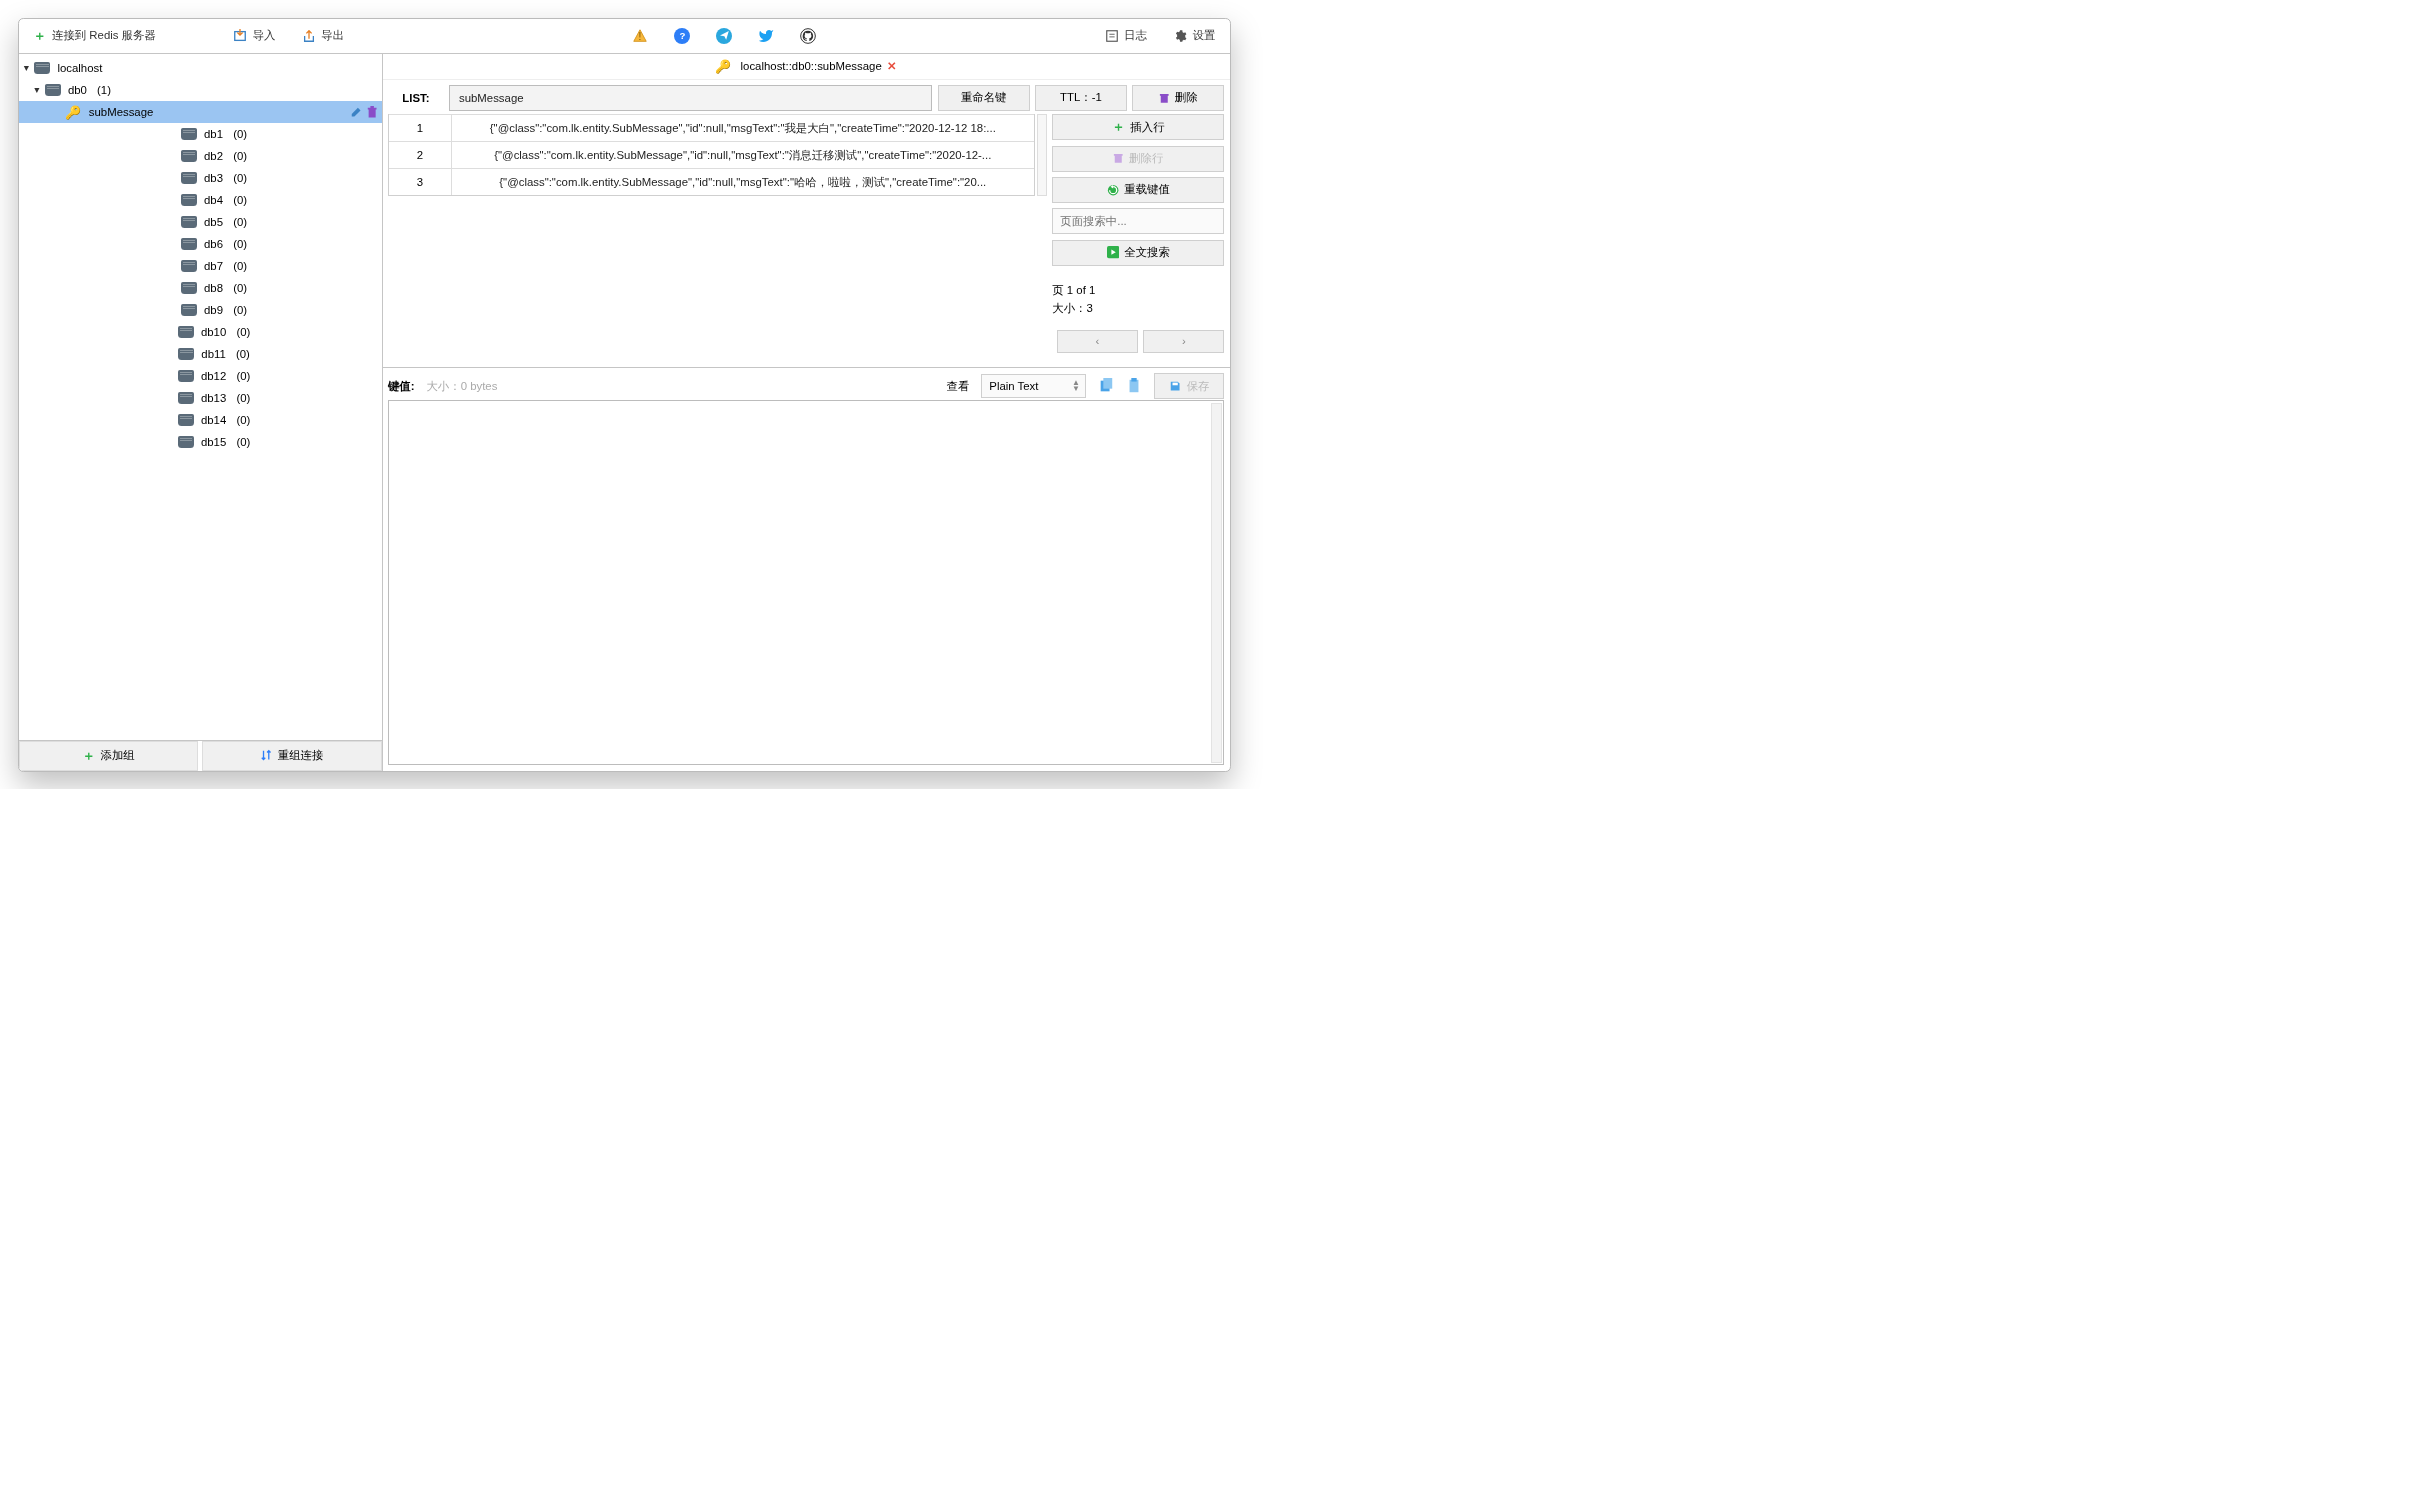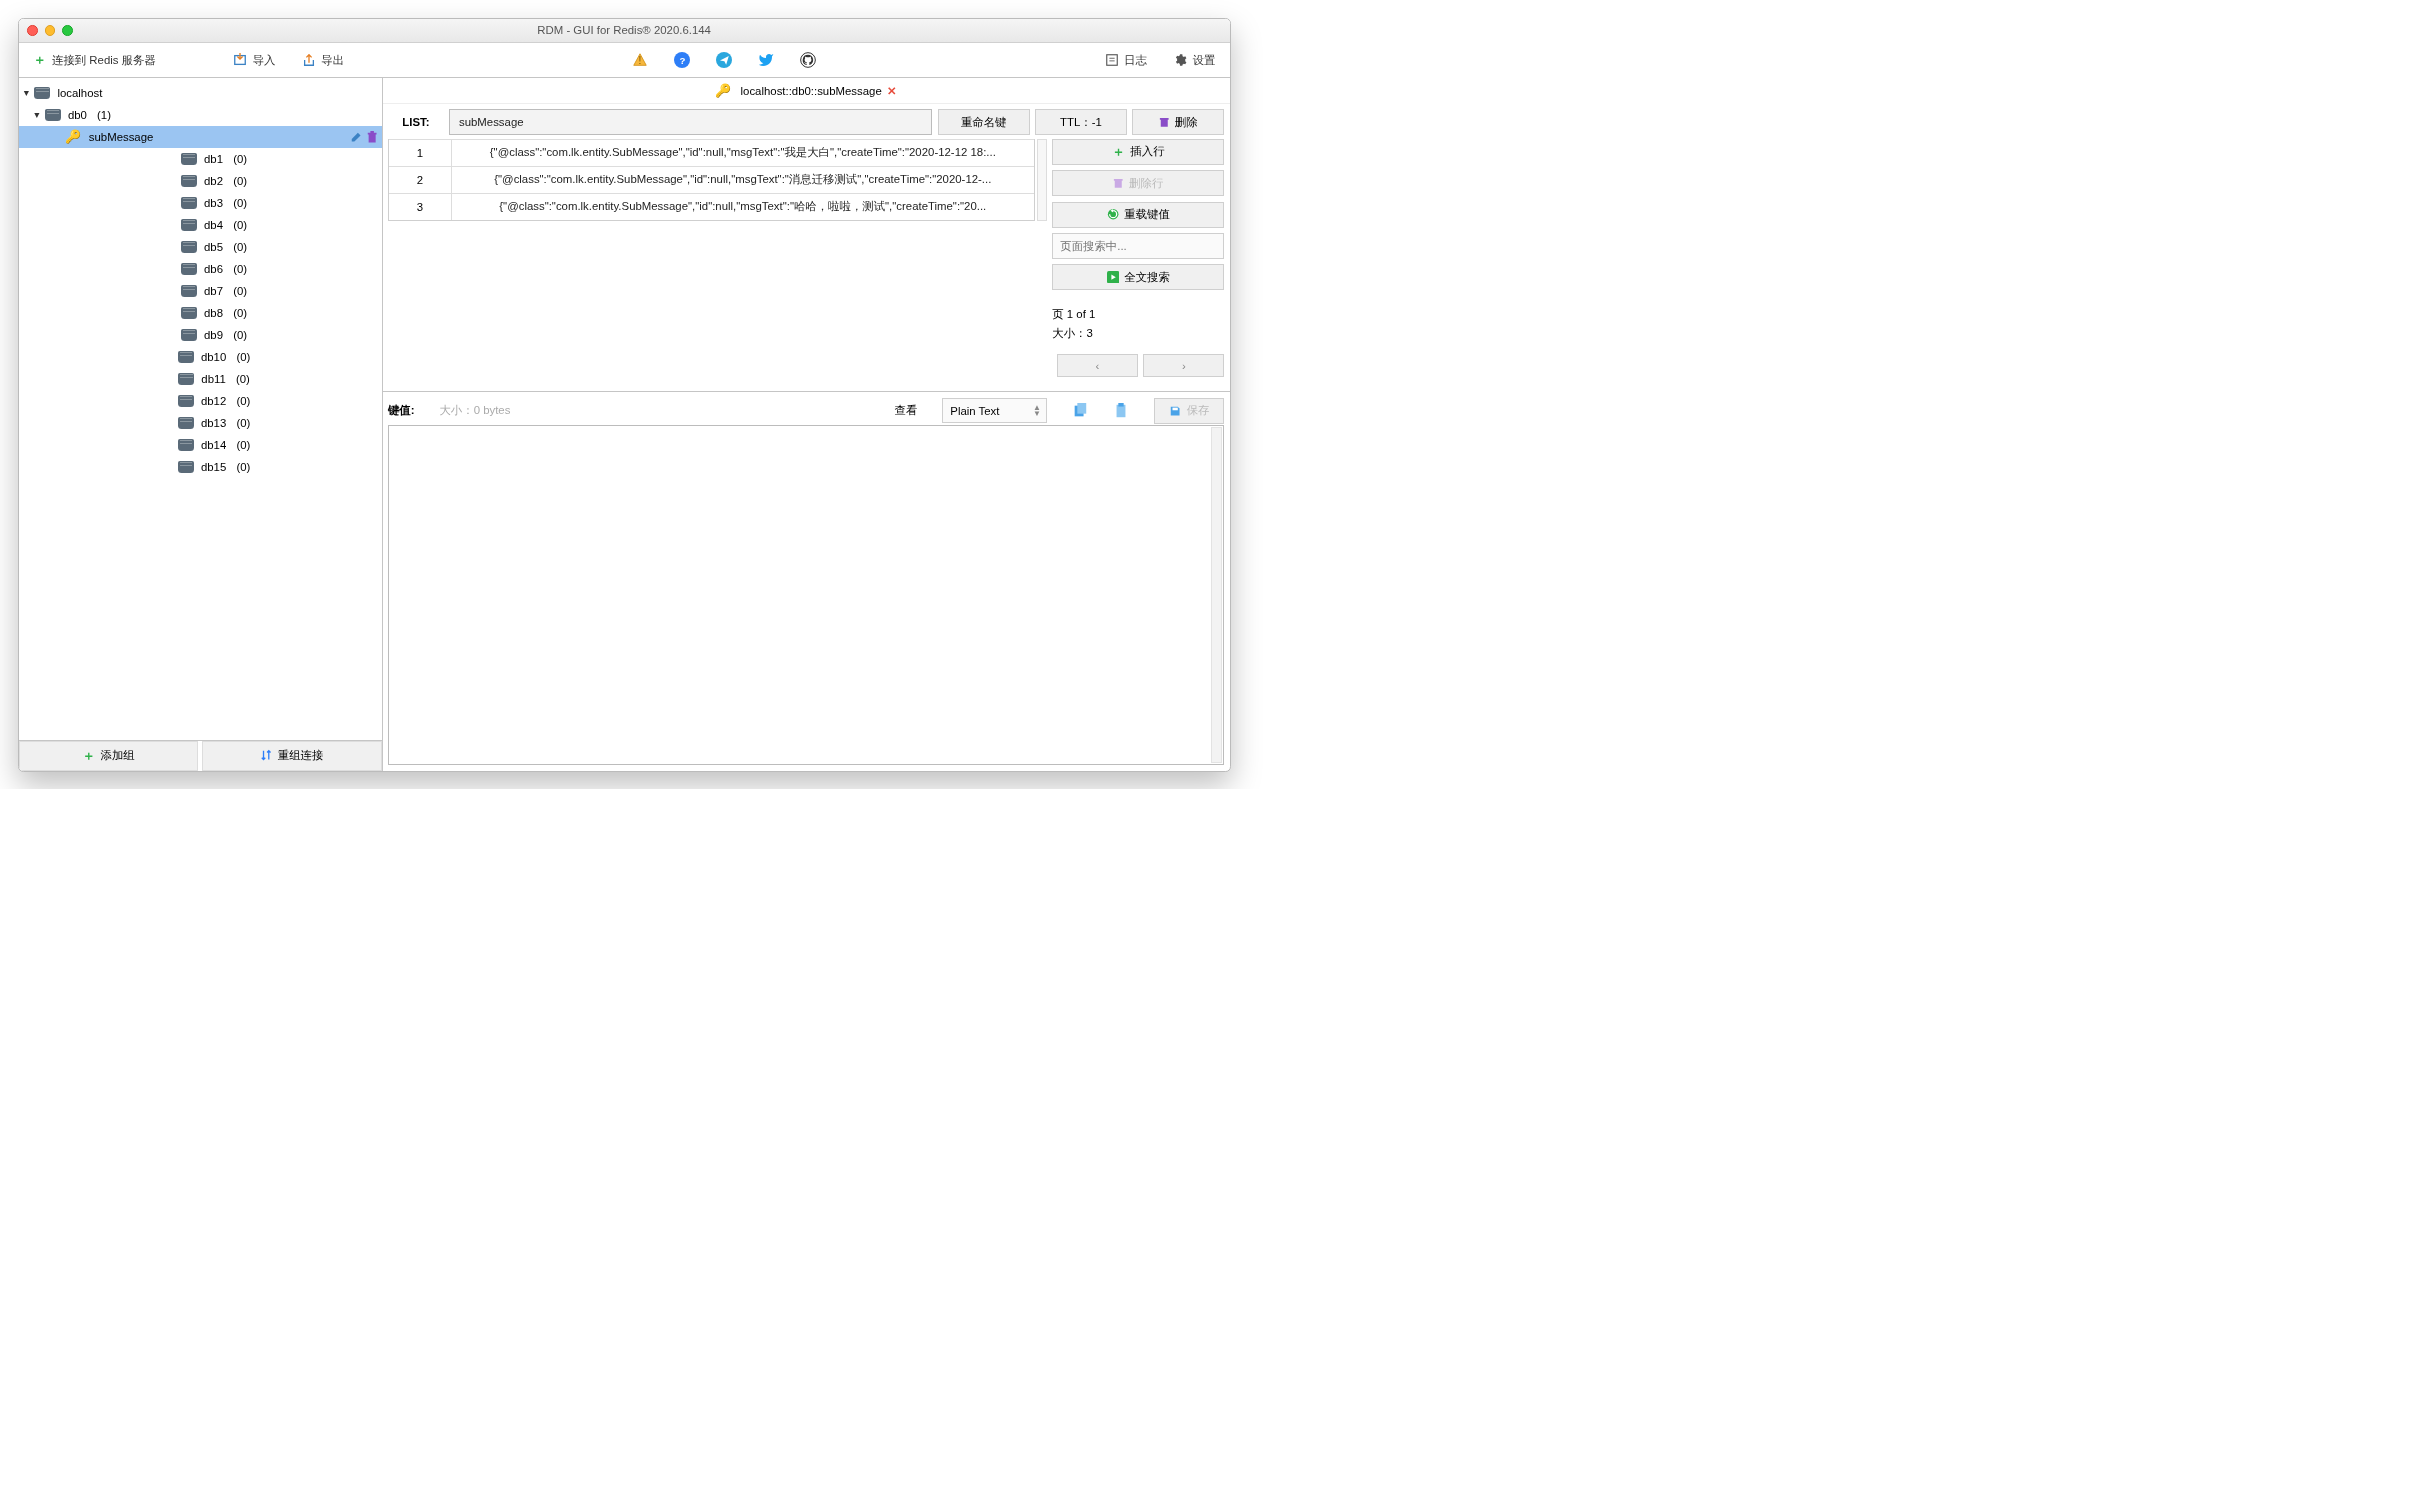--- a/index.html
+++ b/index.html
@@ -48,47 +48,39 @@
 .th.row{width:63px;} .th.value{flex:1;}
 .tbody { border-left:0.9px solid #cfcfcf; border-right:0.9px solid #cfcfcf; border-bottom:0.9px solid #cfcfcf;}
 .tr { display:flex; height:27px; border-top:0.9px solid #ddd; background:#fff;}
 .tr .td { display:flex; align-items:center; justify-content:center; padding:0 7px; overflow:hidden; white-space:nowrap;}
 .td.row{width:63px; border-right:0.9px solid #ddd;} .td.value{flex:1; color:#222;}
 .vscroll { width:10.5px; background:#f7f7f7; border:0.9px solid #ddd; margin-left:1.8px;}
 .pager { display:flex; justify-content:space-between; align-items:center; padding-top:7px; color:#333; font-size:11.4px;}
 .pager .pbtns{display:flex; gap:5.3px;}
 .pager .pbtn{width:81px; height:23px; background:#f0f0f0; border:0.9px solid #cfcfcf; display:flex; align-items:center; justify-content:center; color:#888; cursor:pointer;}
 .lower { border-top:0.9px solid #c5c5c5; margin-top:8.8px; padding:5.3px; display:flex; flex-direction:column; flex:1;}
-.lower .hdr { display:flex; align-items:center; gap:25px; margin-bottom:1px;}
+.lower .hdr { display:flex; align-items:center; gap:12px; margin-bottom:1px;}
 .lower .hdr .grow{flex:1;}
 .select { height:24.6px; width:105px; border:0.9px solid #cfcfcf; background:#fafafa; display:flex; align-items:center; padding:0 7px; position:relative;}
 .select .chev{position:absolute; right:5.3px; color:#888; display:flex; flex-direction:column; line-height:6.1px; font-size:8px;}
 .editor { flex:1; border:0.9px solid #bcbcbc; background:#fff; position:relative;}
 .editor .escroll{position:absolute; right:1.8px; top:1.8px; bottom:1.8px; width:10.5px; background:#f3f3f3; border:0.9px solid #e3e3e3;}
 svg{display:block;}
 .green-plus{color:#2fb14a; font-weight:bold; font-size:13px;}
 .muted{color:#aaa;}
 .ico-circle{width:16px;height:16px;border-radius:50%;display:inline-flex;align-items:center;justify-content:center;color:#fff;font-size:9.7px;font-weight:bold;}
 .search-input{height:26px; border:0.9px solid #cfcfcf; background:#fafafa; padding:0 7px; color:#888; width:100%;}
 .row-actions{display:flex; gap:3.5px; margin-left:auto; margin-right:3.5px;}
 .trash{color:#8a4dc8;}
 .info-lines{margin-top:10px; line-height:1.6;}
 </style>
 </head>
 <body>
 
 <div class="window">
-  <div class="titlebar">
-    <div class="traffic">
-      <div class="dot red"></div>
-      <div class="dot yellow"></div>
-      <div class="dot green"></div>
-    </div>
-    <div class="title-text">RDM - GUI for Redis® 2020.6.144</div>
-  </div>
 
   <div class="toolbar">
     <div class="tb-btn">
       <span class="ico">
           <span class="green-plus">＋</span>
         </span>
       <span>连接到 Redis 服务器</span>
     </div>
     <div style="width:35px"></div>
     <div class="tb-btn">

